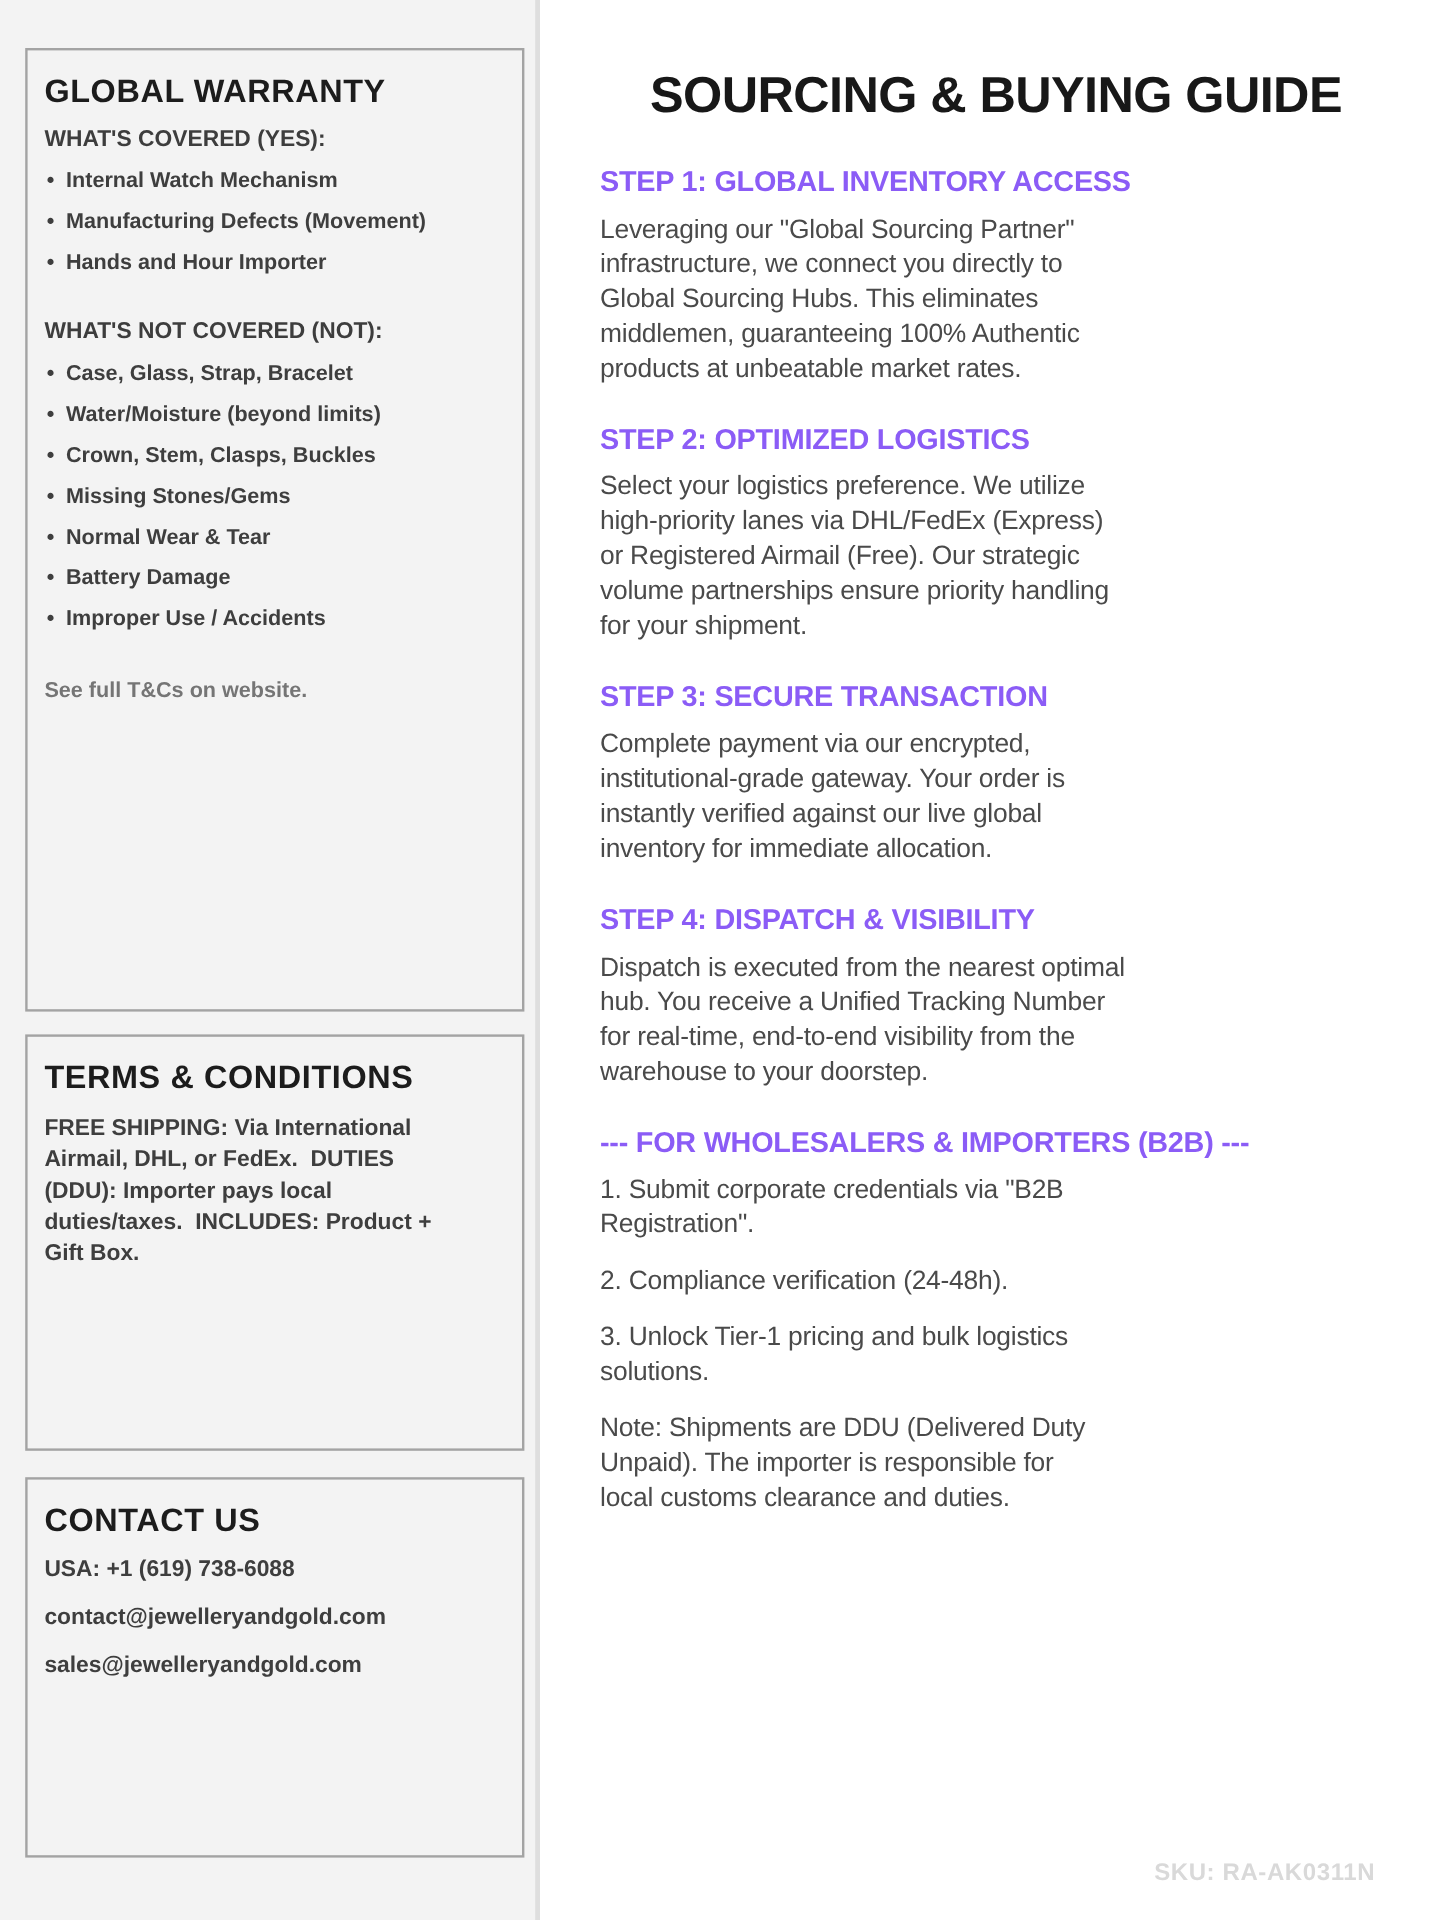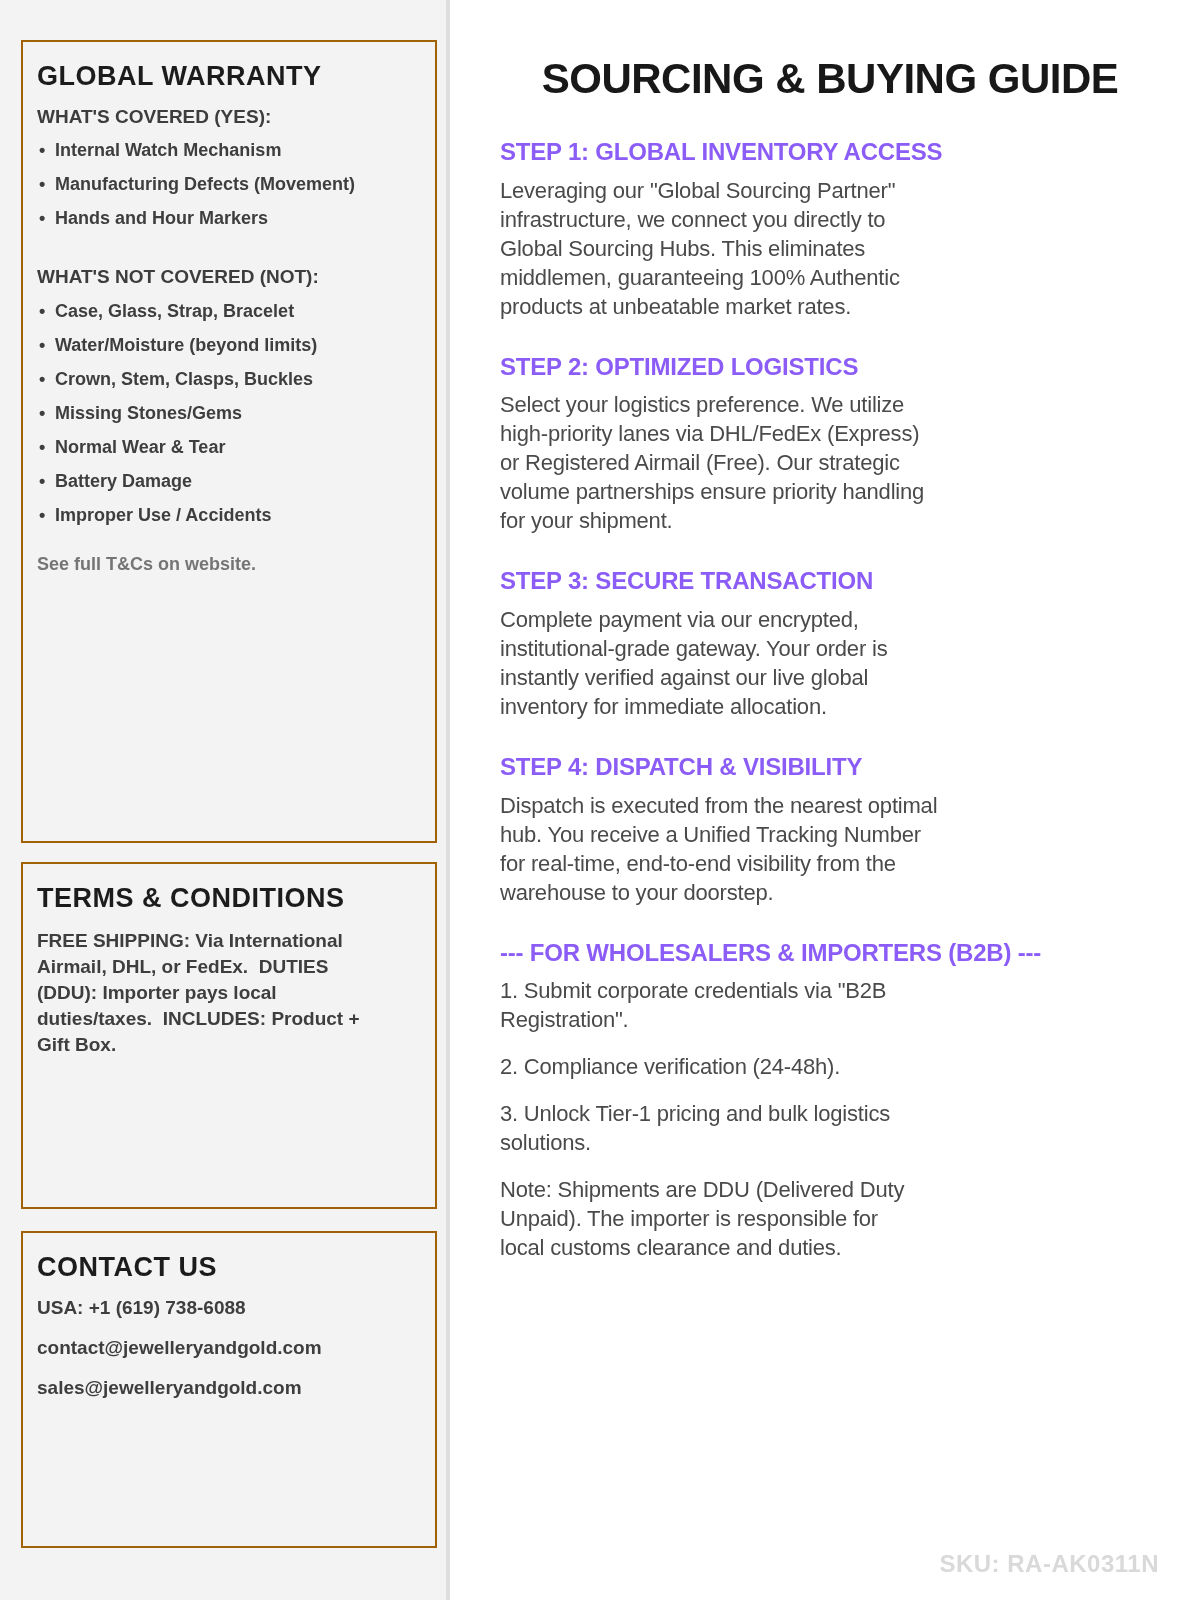--- a/index.html
+++ b/index.html
@@ -7,41 +7,41 @@
     width:1200px;height:1600px;position:relative;background:#ffffff;
     font-family:"Liberation Sans", sans-serif;overflow:hidden;
   }
   
   .sidebar{
     position:absolute;left:0;top:0;width:450px;height:1600px;
     background:#f3f3f3;border-right:4px solid #dedede;box-sizing:border-box;
   }
   .sb-box{
     position:absolute;left:21px;width:416px;box-sizing:border-box;
-    border:2px solid #a16207;padding:20px 14px 0 14px;background:#f3f3f3;
+    border:2px solid #a3a3a3;padding:20px 14px 0 14px;background:#f3f3f3;
   }
   .sb-box.warranty{top:40px;height:803px;}
   .sb-box.terms{top:862px;height:347px;}
   .sb-box.contact{top:1231px;height:317px;}
   .sb-title{
     font-size:27px;font-weight:700;color:#1c1c1c;letter-spacing:.5px;
     margin:0 0 14px 0;line-height:1.1;
   }
   .sb-subhead{
     font-size:19px;font-weight:700;color:#3d3d3d;margin:0 0 12px 0;line-height:1.2;
   }
   .sb-list{list-style:none;margin:0;padding:0;}
   .sb-list li{
     font-size:18px;font-weight:700;color:#3e3e3e;line-height:21px;
     margin:0 0 13px 0;padding-left:18px;position:relative;
   }
   .sb-list li::before{content:"•";position:absolute;left:2px;color:#3e3e3e;}
   .sb-gap{height:24px;}
   .sb-footnote{
-    font-size:18px;font-weight:700;color:#757575;margin-top:27px;line-height:1.3;
+    font-size:18px;font-weight:700;color:#757575;margin-top:38px;line-height:1.3;
   }
   .sb-body{
     font-size:19px;font-weight:700;color:#3e3e3e;line-height:26px;
     white-space:pre-wrap;margin:0;
   }
   .sb-contact-line{
     font-size:19px;font-weight:700;color:#3e3e3e;line-height:22px;margin:0 0 18px 0;
   }
   
   .main{
@@ -56,37 +56,37 @@
     font-size:24px;font-weight:700;color:#8b5cf6;letter-spacing:-.2px;
     margin:32px 0 10px 0;line-height:1.15;
   }
   .step-body{
     font-size:22px;font-weight:400;color:#4a4a4a;letter-spacing:-.2px;
     line-height:29px;margin:0;white-space:pre-wrap;
   }
   .b2b-item{margin:0 0 18px 0;}
   .note{margin-top:12px;}
   .sku{
-    position:absolute;right:41px;top:1550px;font-size:24px;font-weight:700;
+    position:absolute;right:54px;top:1550px;font-size:20px;font-weight:700;
     color:#d9d9d9;letter-spacing:.5px;
   }
 </style>
 </head>
 <body>
 
 <div class="sidebar">
 
   <div class="sb-box warranty">
     <div class="sb-title">GLOBAL WARRANTY</div>
 
     <div class="sb-subhead">WHAT'S COVERED (YES):</div>
     <ul class="sb-list">
       <li>Internal Watch Mechanism</li>
       <li>Manufacturing Defects (Movement)</li>
-      <li>Hands and Hour Markers</li>
+      <li>Hands and Hour Importer</li>
     </ul>
 
     <div class="sb-gap"></div>
 
     <div class="sb-subhead">WHAT'S NOT COVERED (NOT):</div>
     <ul class="sb-list">
       <li>Case, Glass, Strap, Bracelet</li>
       <li>Water/Moisture (beyond limits)</li>
       <li>Crown, Stem, Clasps, Buckles</li>
       <li>Missing Stones/Gems</li>

